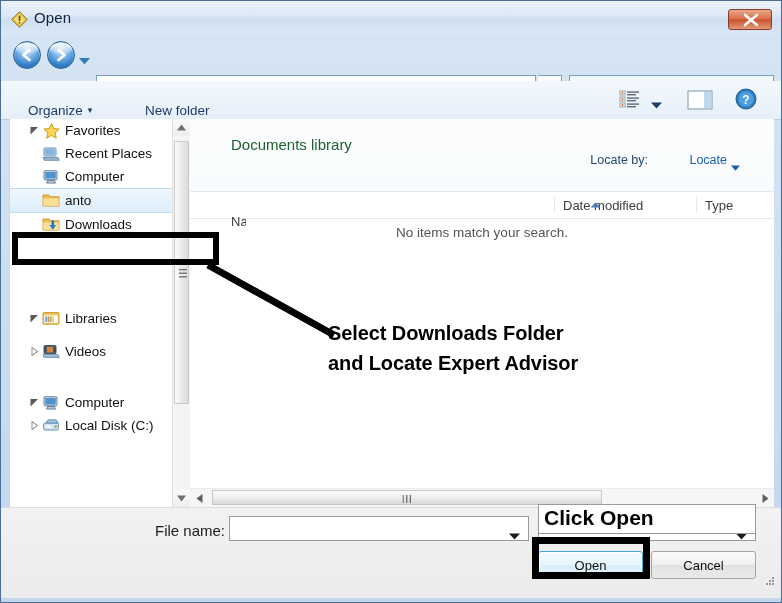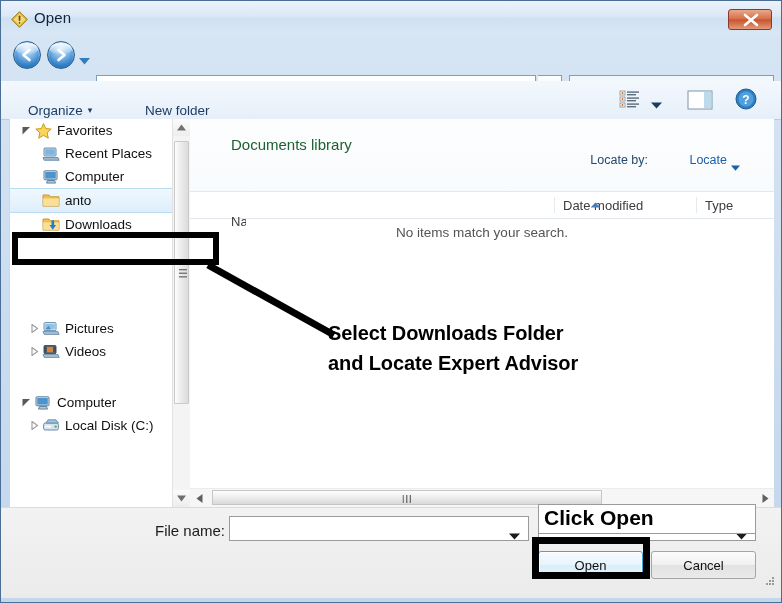--- a/index.html
+++ b/index.html
@@ -111,21 +111,21 @@
     position:relative;height:23px;display:flex;align-items:center;
     font-size:13.5px;color:#101010;cursor:pointer;white-space:nowrap;
   }
   .trow.sel{
     background:linear-gradient(180deg,#f0f8fe 0%,#ddeefb 100%);
     border-top:1px solid #b9dcf3;border-bottom:1px solid #b9dcf3;
   }
   .expander{width:16px;display:flex;align-items:center;justify-content:center;}
   .ticon{width:18px;height:16px;margin-right:5px;display:flex;align-items:center;justify-content:center;}
   .tlabel{line-height:1;}
-  .indent1{padding-left:8px;}
+  .indent1{padding-left:16px;}
   .indent2{padding-left:16px;}
   .tgap{height:18px;}
 
   
   .sb-v{
     position:absolute;right:0;top:0;width:17px;height:388px;
     background:#f4f4f4;border-left:1px solid #e2e2e2;
   }
   .sb-arrow{
     position:absolute;left:0;width:17px;height:17px;
@@ -439,37 +439,39 @@
               <path d="M1.2 5.4h15.6v7.5H1.2z" fill="#fadf97"></path>
               <g transform="translate(7.5,3.4)">
                 <rect x="2" y="0" width="2.6" height="5" fill="#1e7fd0"></rect>
                 <polygon points="0,4.5 6.6,4.5 3.3,9.3" fill="#1e7fd0"></polygon>
               </g>
             </svg>
           </span>
           <span class="tlabel">Downloads</span>
         </div>
         <div class="tgap" style="height:71px"></div>
-        <div class="tgap" style="height:10px"></div>
-        <div class="trow  indent2">
+        <div class="trow  indent1">
           <span class="expander">
             <svg width="9" height="9" viewBox="0 0 9 9">
-              <polygon points="2,0.5 7.5,4.5 2,8.5" fill="none" stroke="#9a9a9a" stroke-width="1.1"></polygon>
+              <polygon points="0.5,1 8,1 0.5,8.5" fill="#595959"></polygon>
             </svg>
           </span>
           <span class="ticon">
             <svg width="18" height="15" viewBox="0 0 18 15">
-              <rect x="2" y="1.6" width="12" height="8" rx="1" fill="#e6f1fa" stroke="#5b82a5" stroke-width=".9"></rect>
-              <rect x="3.2" y="2.8" width="9.6" height="5.6" fill="#8fc2e6"></rect>
-              <polygon points="3.2,8.4 6.6,4.8 9,8.4" fill="#4f8fc0"></polygon>
-              <path d="M1 10.6h15l1.2 2.8H2.2z" fill="#a9c2d6" stroke="#5b82a5" stroke-width=".8"></path>
-            </svg>
-          </span>
-          <span class="tlabel">Pictures</span>
-        </div>
+              <rect x="1" y="1.6" width="16" height="11.6" rx="1" fill="#f3c45e" stroke="#c2942a" stroke-width=".9"></rect>
+              <rect x="2.2" y="4.4" width="13.6" height="7.6" fill="#ffffff"></rect>
+              <rect x="3.3" y="5.4" width="1.7" height="5.8" fill="#6aa6d4"></rect>
+              <rect x="5.6" y="5.4" width="1.7" height="5.8" fill="#e07a4f"></rect>
+              <rect x="7.9" y="5.4" width="1.7" height="5.8" fill="#8cc06a"></rect>
+              <rect x="10.2" y="5.4" width="1.7" height="5.8" fill="#f0cd5a"></rect>
+            </svg>
+          </span>
+          <span class="tlabel">Libraries</span>
+        </div>
+        <div class="tgap" style="height:10px"></div>
         <div class="trow  indent2">
           <span class="expander">
             <svg width="9" height="9" viewBox="0 0 9 9">
               <polygon points="2,0.5 7.5,4.5 2,8.5" fill="none" stroke="#9a9a9a" stroke-width="1.1"></polygon>
             </svg>
           </span>
           <span class="ticon">
             <svg width="18" height="15" viewBox="0 0 18 15">
               <rect x="2" y="1.6" width="12" height="8" rx="1" fill="#3d5a78" stroke="#2c4460" stroke-width=".9"></rect>
               <rect x="3.2" y="2.8" width="9.6" height="5.6" fill="#d8843a"></rect>

